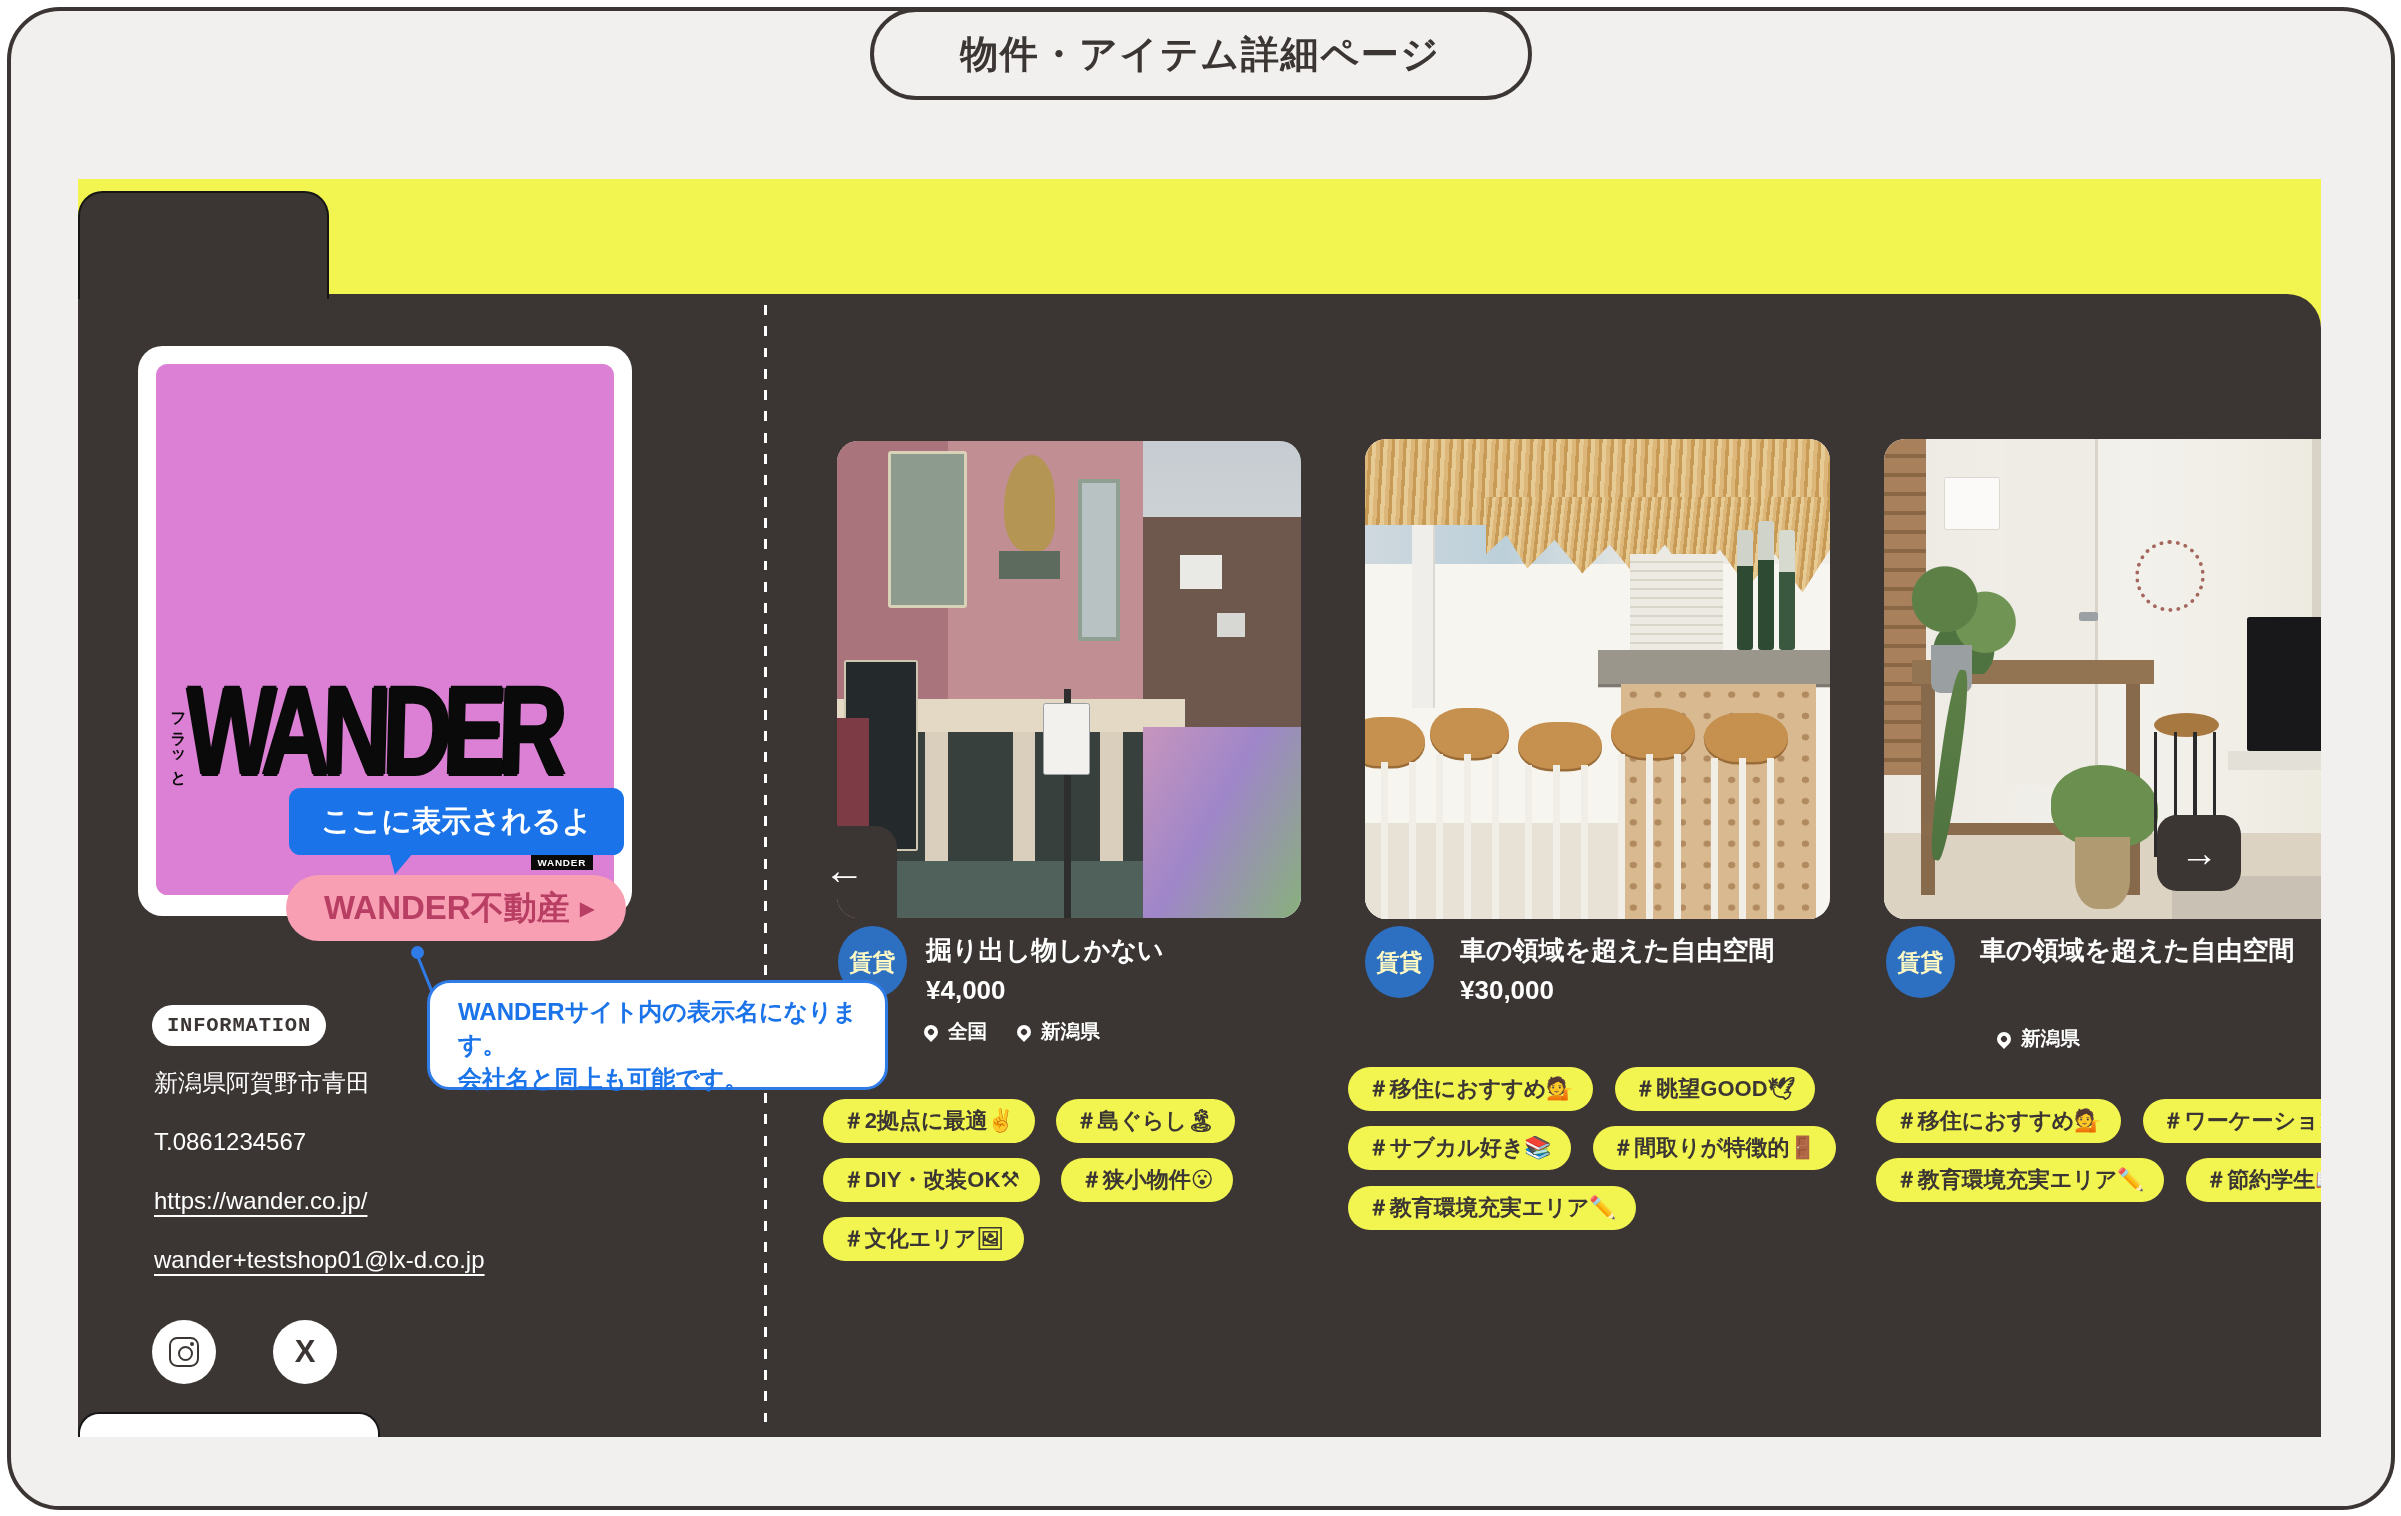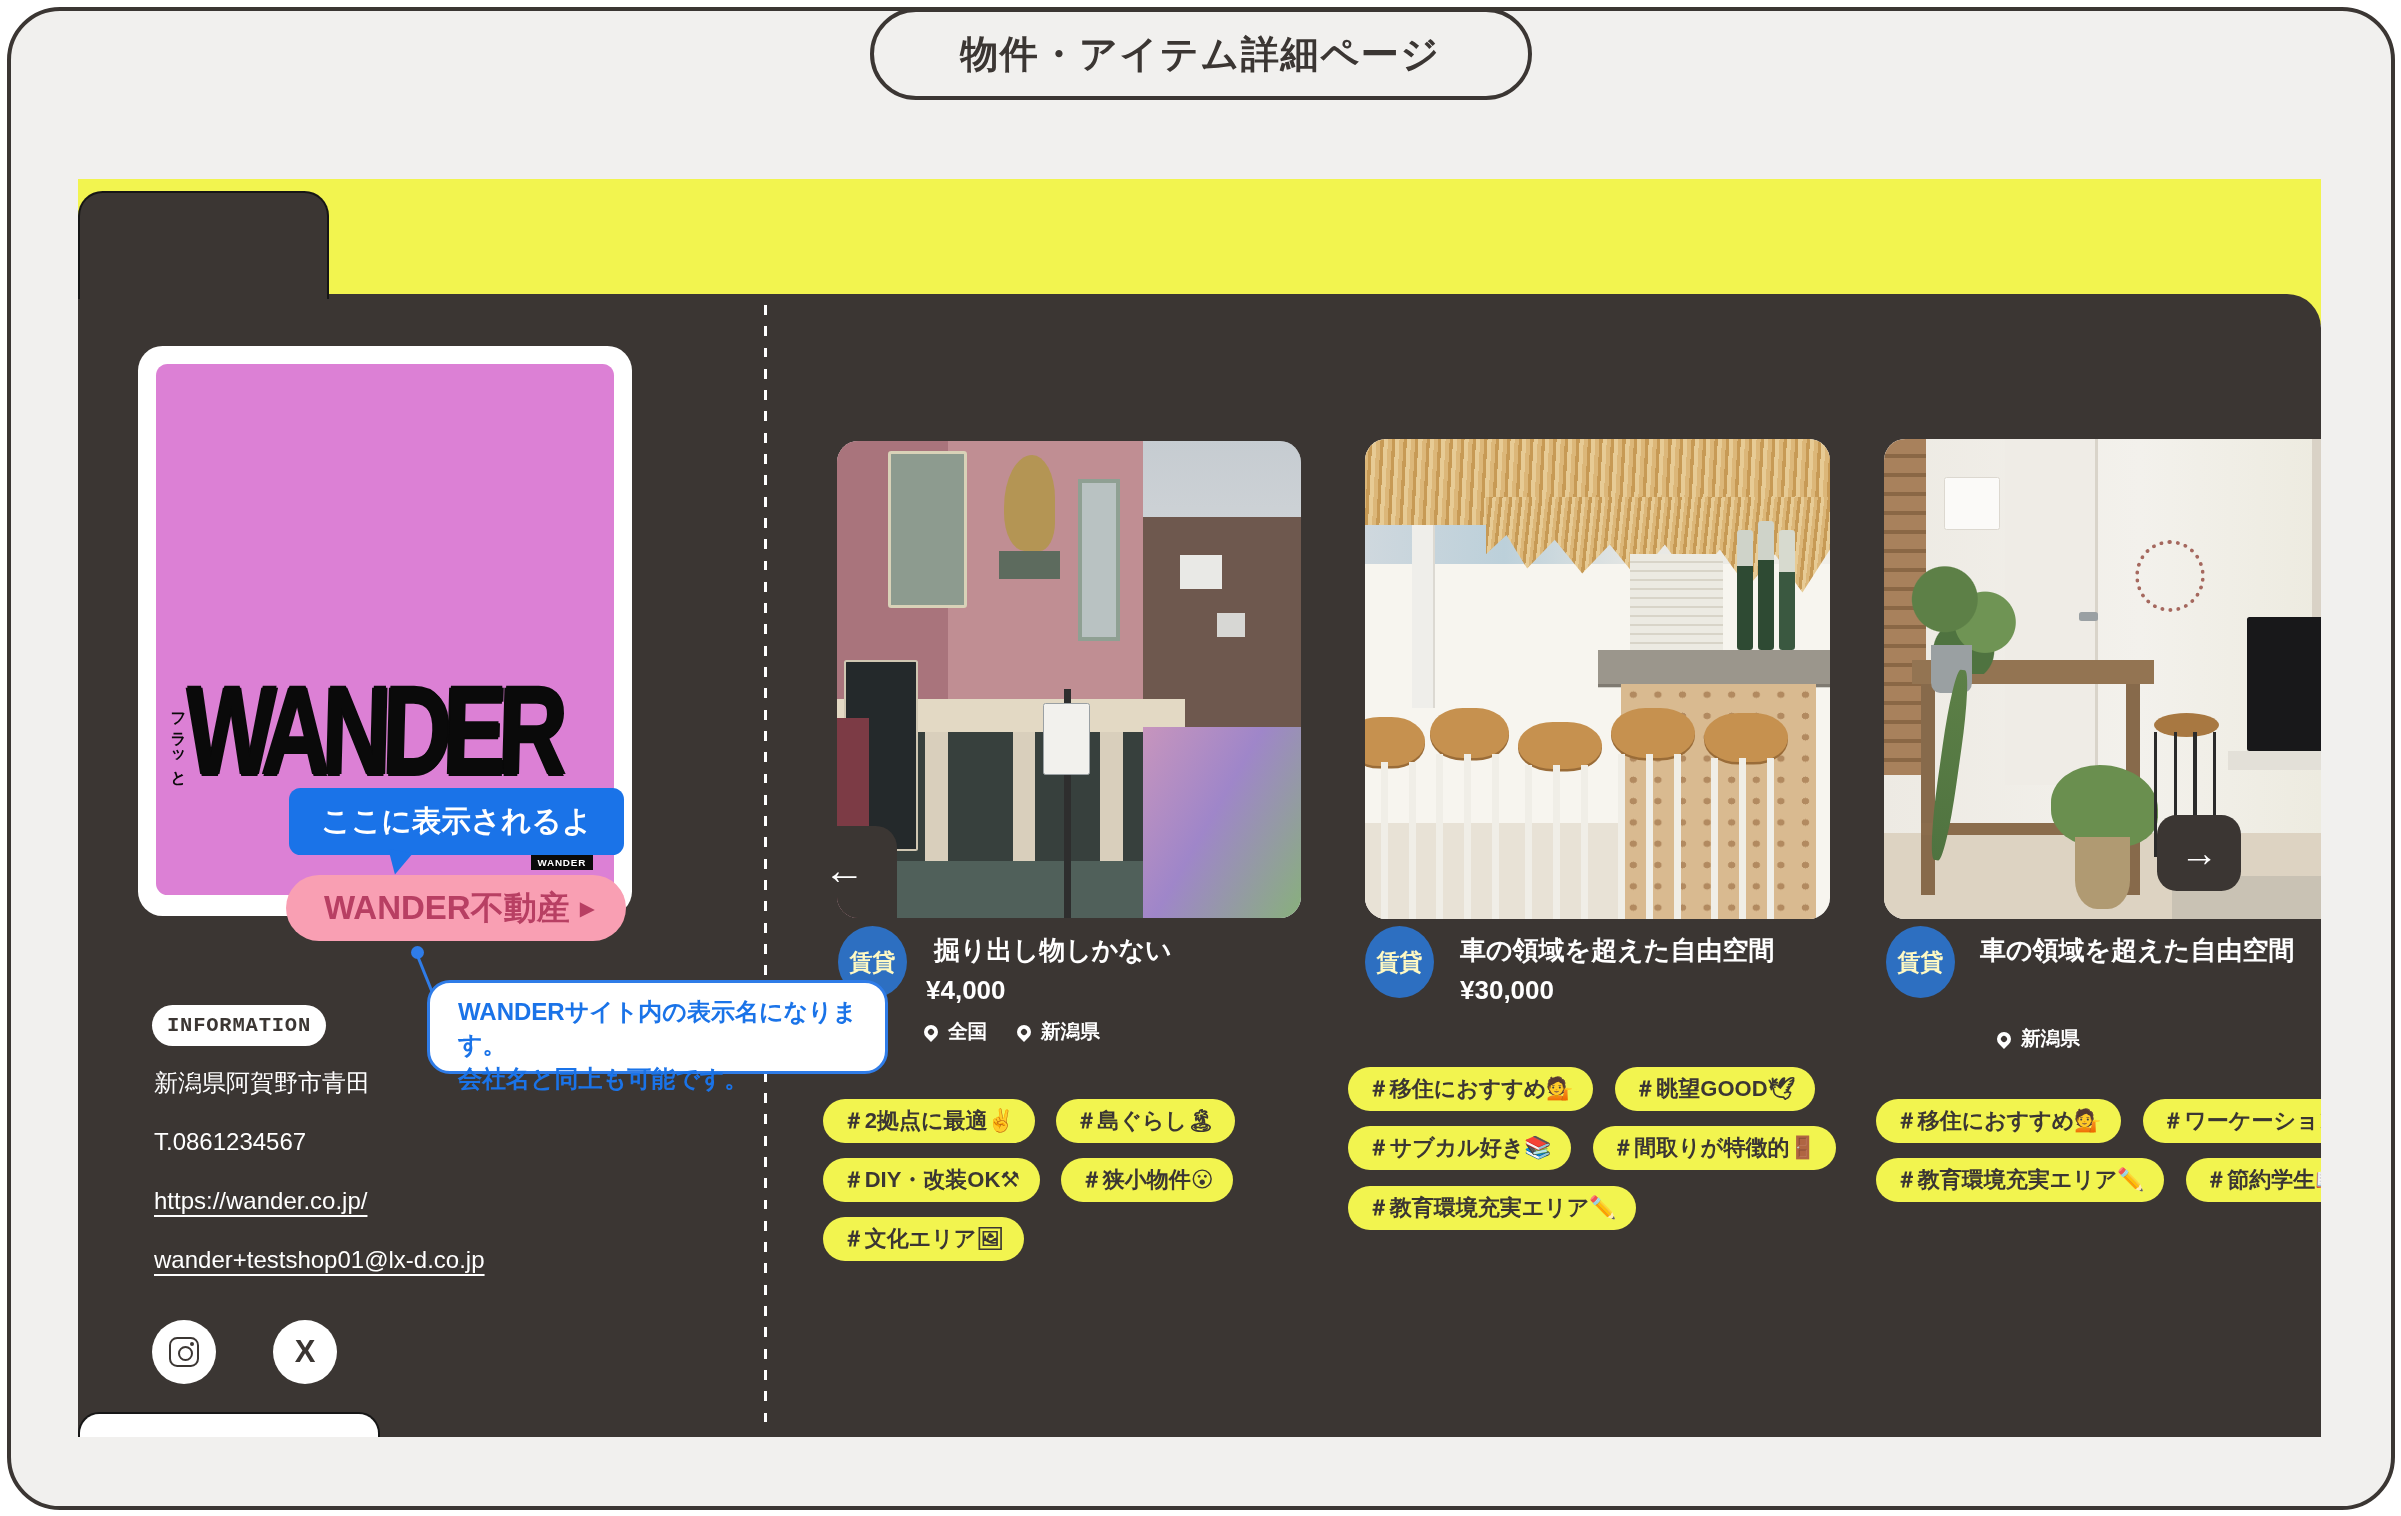--- a/index.html
+++ b/index.html
@@ -46,21 +46,21 @@
 
   .shop-btn{position:absolute;left:208px;top:696px;width:340px;height:66px;background:#f99fb3;border-radius:33px;
             display:flex;align-items:center;z-index:5;cursor:pointer;}
   .shop-btn .lbl{color:#b83f63;font-size:33px;font-weight:bold;margin-left:38px;}
   .shop-btn .arr{color:#b83f63;font-size:19.7px;margin-left:auto;margin-right:31px;}
 
   .conn-dot{position:absolute;left:333px;top:767px;width:13px;height:13px;border-radius:50%;background:#2f7ce8;z-index:6;}
   .conn-line{position:absolute;left:338px;top:777px;width:3.3px;height:51px;background:#2f7ce8;transform-origin:top left;
              transform:rotate(-22deg);z-index:6;}
 
-  .note-bubble{position:absolute;left:349px;top:801px;width:461px;height:94px;background:#ffffff;border:3.3px solid #2f7ce8;
+  .note-bubble{position:absolute;left:349px;top:801px;width:461px;height:110px;background:#ffffff;border:3.3px solid #2f7ce8;
              border-radius:23px;padding:11.5px 0 0 28px;z-index:7;}
   .note-bubble div{color:#1a73e8;font-size:24px;font-weight:bold;line-height:1.4;}
 
   .info-pill{position:absolute;left:74px;top:826px;width:174px;height:41px;background:#ffffff;border-radius:21.3px;
              display:flex;align-items:center;justify-content:center;z-index:4;}
   .info-pill span{font-family:"Liberation Mono","DejaVu Sans Mono",monospace;font-size:20.5px;font-weight:bold;color:#3b3633;letter-spacing:0.8px;}
   .info-line{position:absolute;left:76px;color:#ffffff;font-size:24px;z-index:4;font-weight:500;}
   .info-link{color:#ffffff;text-decoration:underline;text-underline-offset:5.7px;margin-top:37px;}
 
   .soc{position:absolute;top:1141px;width:64px;height:64px;border-radius:50%;background:#ffffff;display:flex;
@@ -228,21 +228,21 @@
       <div class="s" style="left:36%;top:68%;width:23%;height:17%;background:#6a8f4f;border-radius:50% 60% 40% 50%;"></div>
       <div class="s" style="left:41%;top:83%;width:12%;height:15%;background:#b09a72;border-radius:0 0 40% 40%;"></div>
       <div class="s" style="left:58%;top:57%;width:14%;height:5%;background:#a87841;border-radius:50%;"></div>
       <div class="s" style="left:58%;top:61%;width:14%;height:26%;background:repeating-linear-gradient(90deg,#2b2b2b 0 3.3px,rgba(0,0,0,0) 3.3px 19.7px);"></div>
       <div class="s" style="left:62%;top:91%;width:38%;height:9%;background:#c9c2b4;"></div>
     </div>
 
     <div class="badge" style="left:760px;top:747px;">
       <span>賃貸</span>
     </div>
-    <div class="card-title" style="left:848px;top:754px;margin-left:8px;">掘り出し物しかない</div>
+    <div class="card-title" style="left:848px;top:754px;">掘り出し物しかない</div>
     <div class="card-price" style="left:848px;top:796px;">¥4,000</div>
     <div class="pins" style="left:846px;top:839px;">
       <span class="pin-item">
           <span class="pin"></span>
           <span>全国</span>
         </span>
       <span class="pin-item">
           <span class="pin"></span>
           <span>新潟県</span>
         </span>

